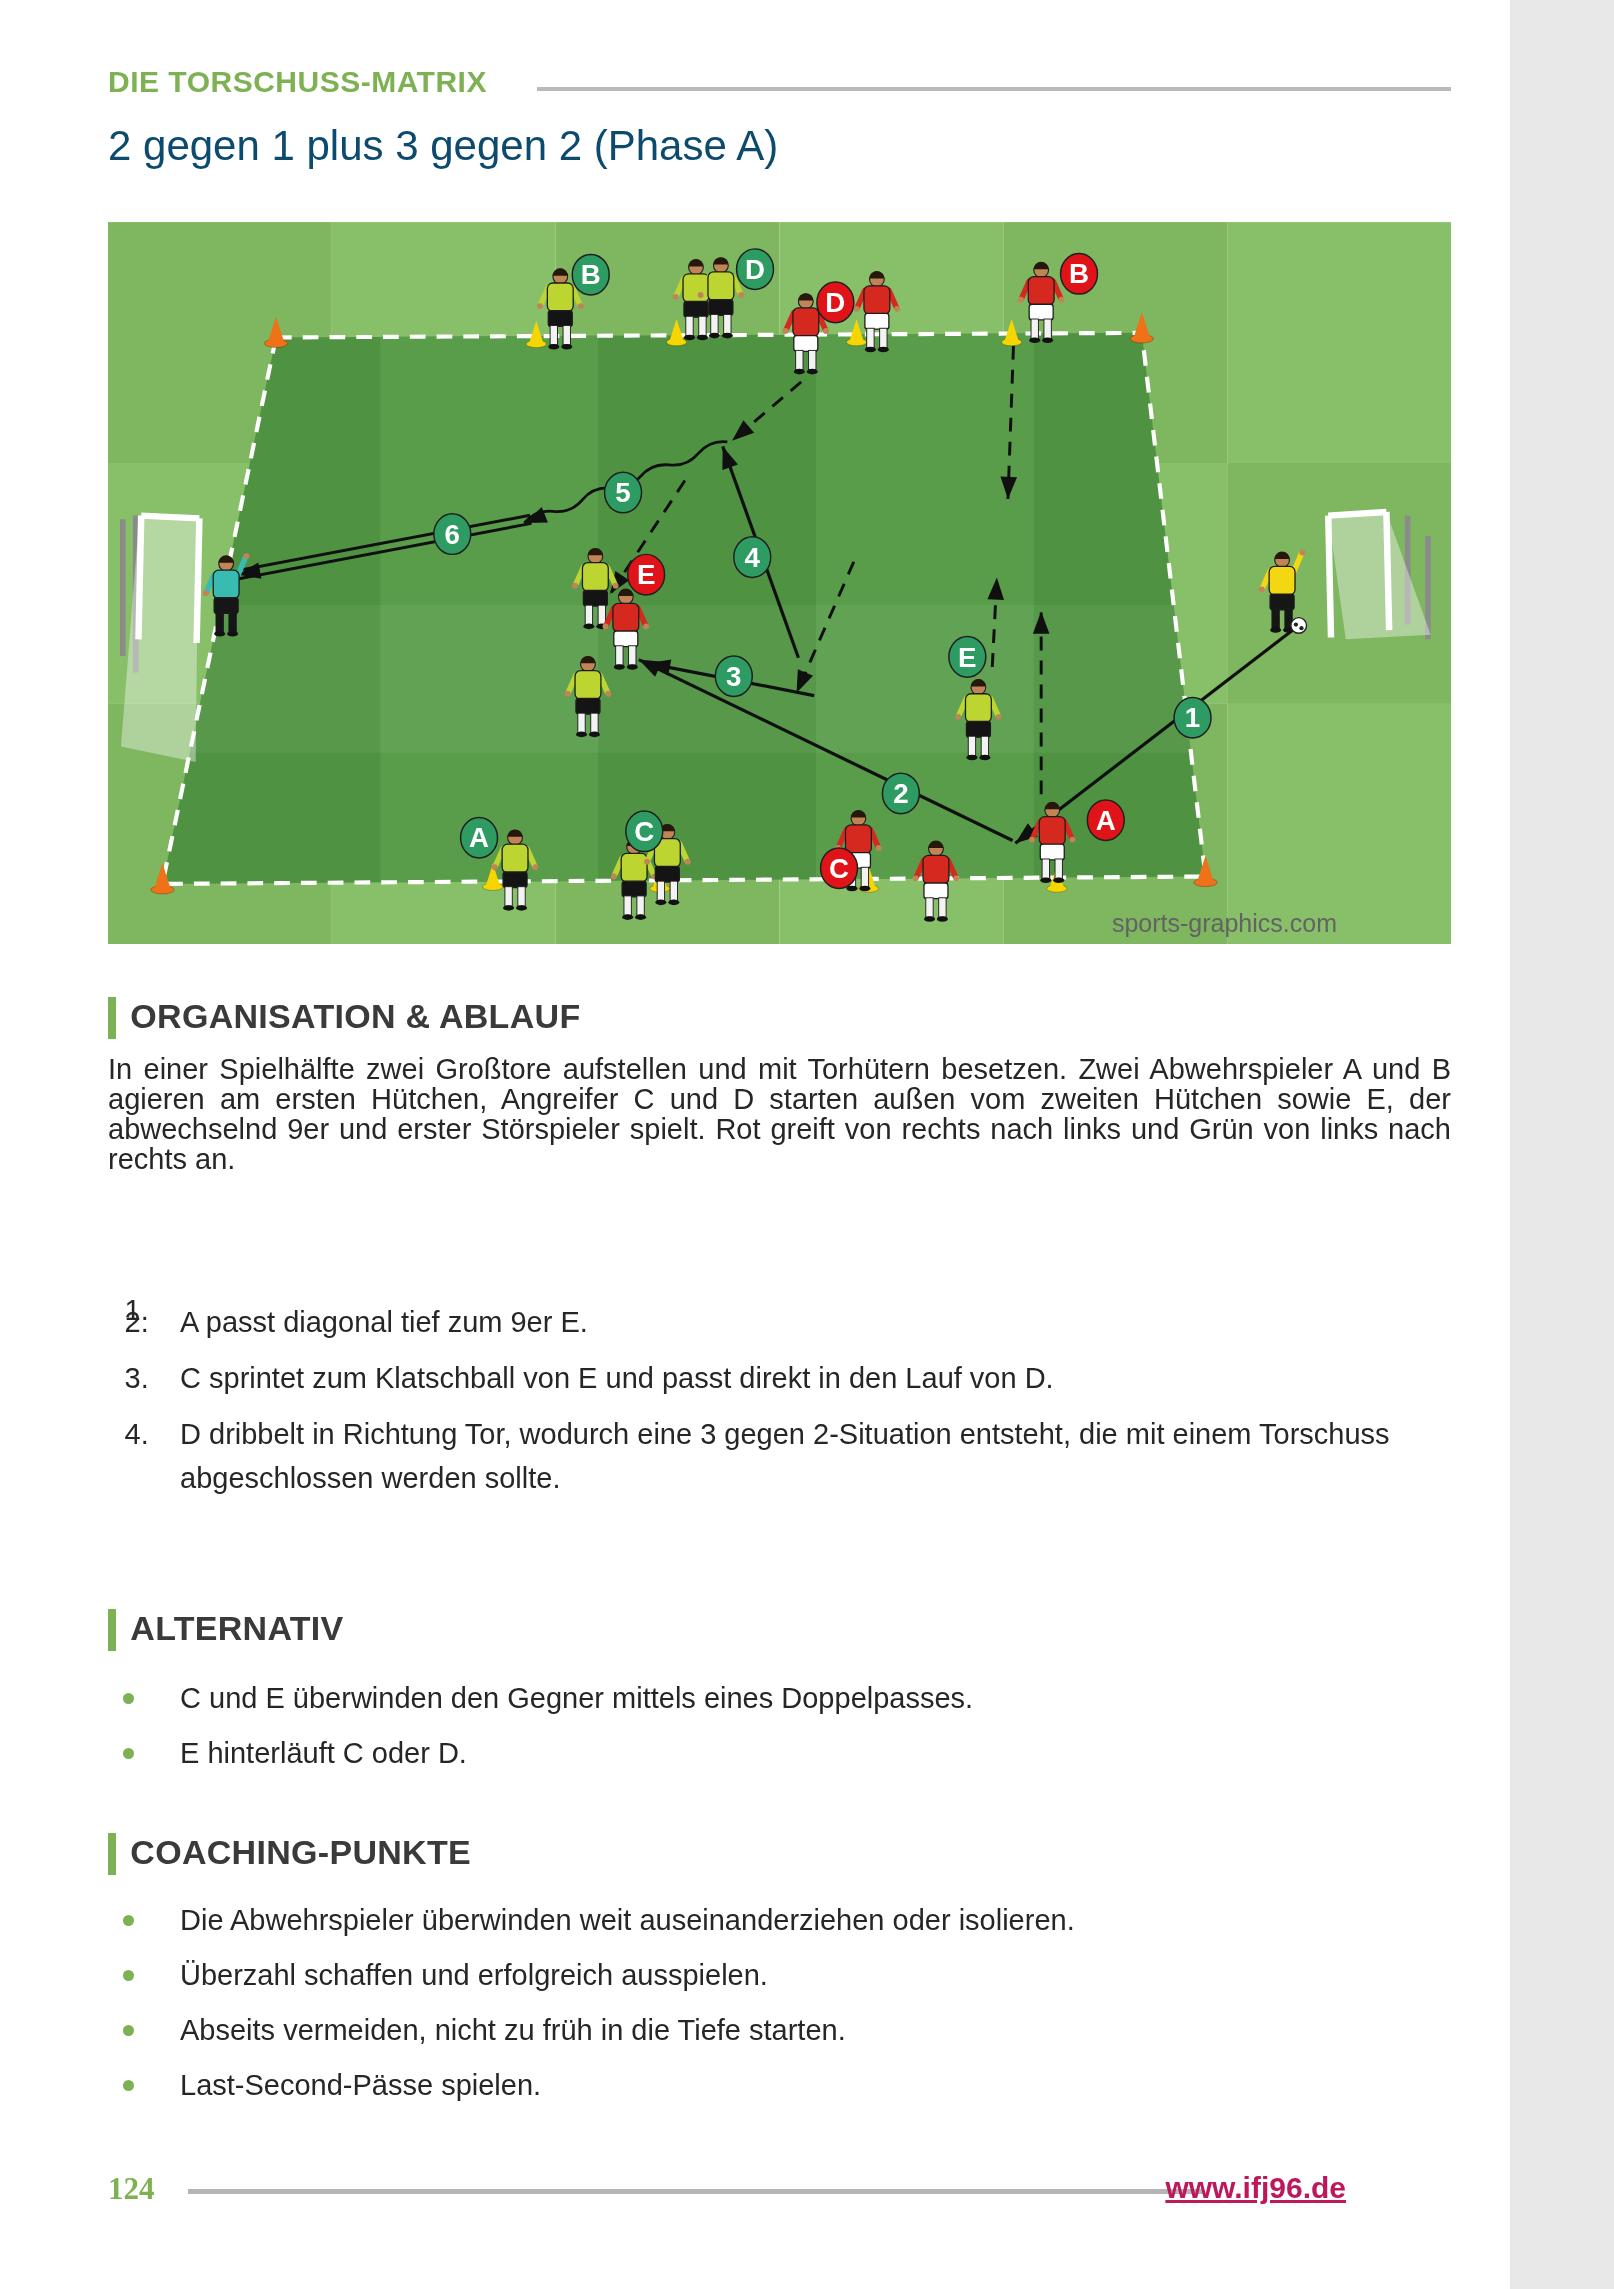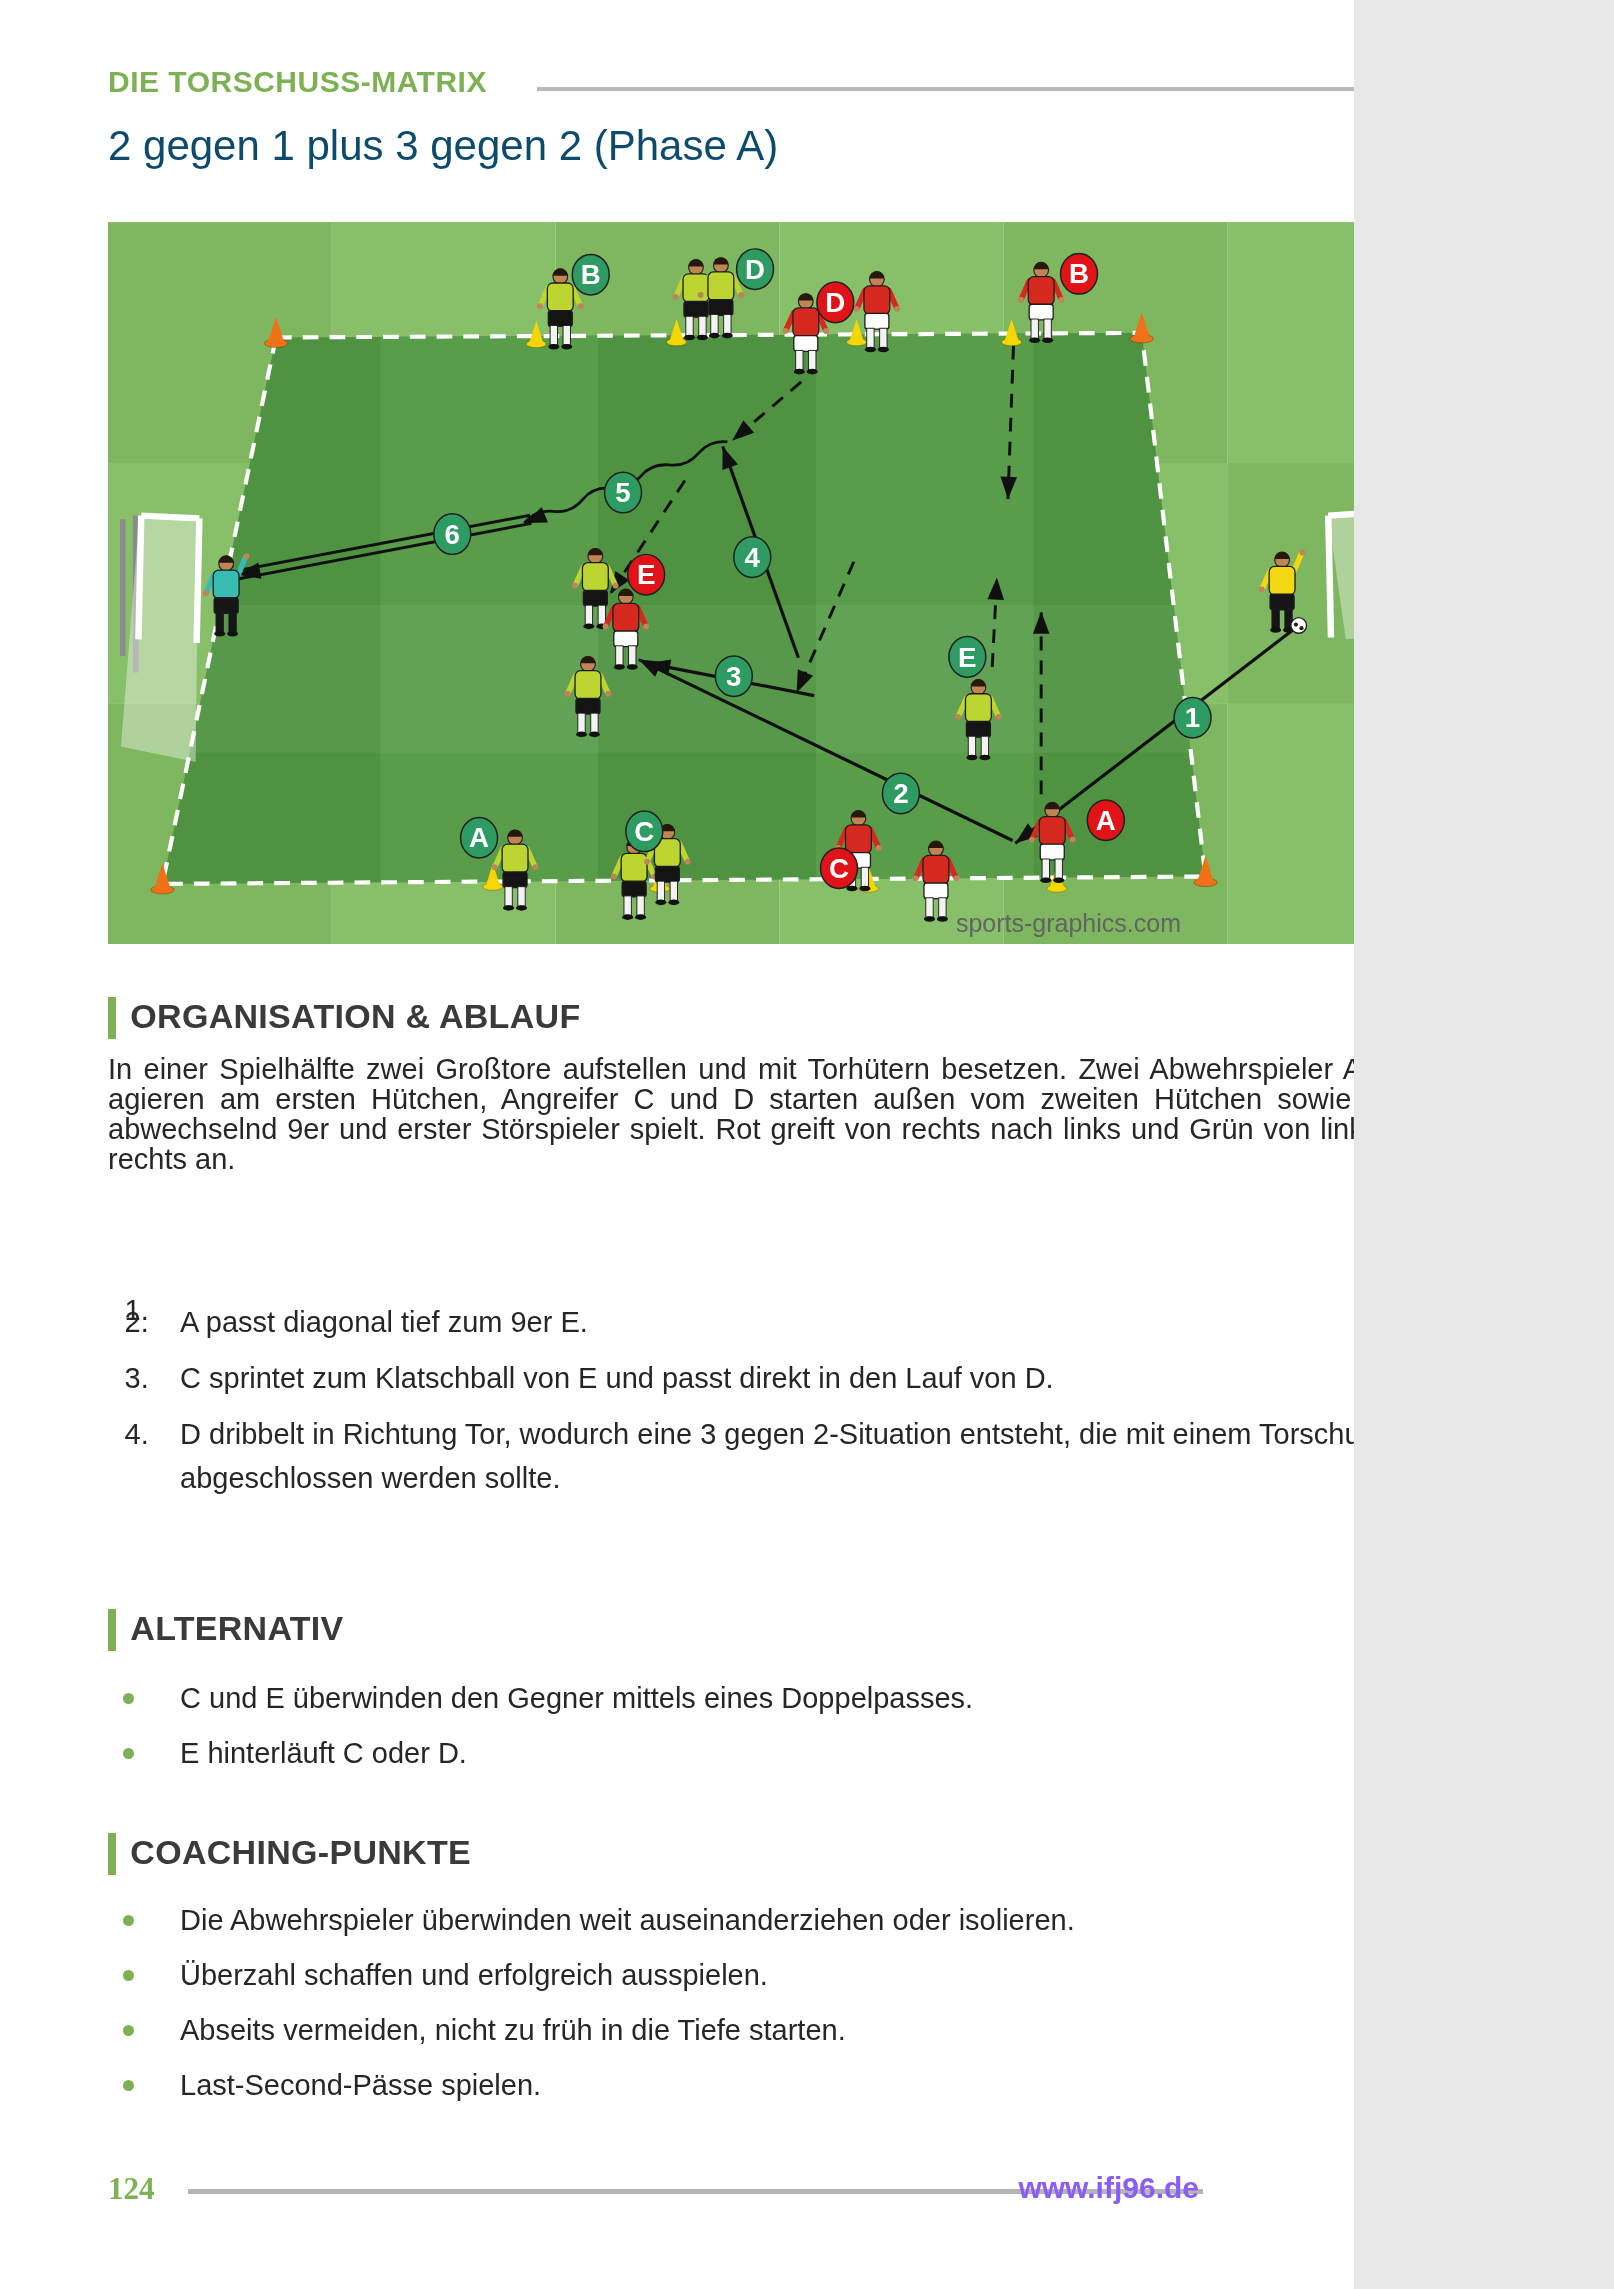--- a/index.html
+++ b/index.html
@@ -1,16 +1,16 @@
 <!DOCTYPE html>
 <html style="font-size:14.8px"><head>
 <meta charset="utf-8">
 <style>
   html,body{margin:0;padding:0;background:#e8e8e8;}
-  .page{position:relative;width:1354px;height:2290px;background:#ffffff;
+  .page{position:relative;width:1510px;height:2290px;background:#ffffff;
         font-family:"Liberation Sans","DejaVu Sans",sans-serif;overflow:hidden;}
   .category{position:absolute;left:108px;top:65px;font-size:30px;font-weight:700;
             color:#7db153;letter-spacing:0.5px;}
   .category-line{position:absolute;left:537px;top:87px;width:914px;height:3.7px;background:#b9b9b9;}
   .title{position:absolute;left:108px;top:122px;font-size:42px;font-weight:400;color:#0c4a6e;}
   .figure{position:absolute;left:108px;top:222px;width:1343px;height:722px;}
   .figure svg{display:block;}
   .watermark{position:absolute;right:173px;top:909px;font-size:25px;color:#636363;}
   .section-head{position:absolute;left:108px;display:flex;align-items:flex-start;}
   .green-bar{width:8.3px;height:42px;background:#7db153;margin-right:14px;}
@@ -21,21 +21,21 @@
   .step{position:relative;padding-left:72px;font-size:29px;line-height:44px;color:#262626;
         margin-bottom:12px;}
   .step .num{position:absolute;left:16.6px;top:0;}
   .bullets{position:absolute;left:108px;width:1329px;}
   .bullet{position:relative;padding-left:72px;font-size:29px;line-height:44px;color:#262626;
           margin-bottom:11px;}
   .bullet .dot{position:absolute;left:14.8px;top:16.6px;width:11px;height:11px;border-radius:50%;
                background:#7db153;}
   .footer-page{position:absolute;left:108px;top:2171px;font-size:31px;font-weight:600;color:#7db153;font-family:Liberation Serif, serif;}
   .footer-line{position:absolute;left:188px;top:2189px;width:1015px;height:4.6px;background:#b5b5b5;}
-  .footer-site{position:absolute;right:155px;top:2171px;font-size:30px;font-weight:700;color:#8b5cf6;}
+  .footer-site{position:absolute;right:164px;top:2171px;font-size:30px;font-weight:700;color:#be185d;text-decoration:underline;}
 </style>
 </head>
 <body>
 
 <div class="page">
 
   <div class="category">DIE TORSCHUSS-MATRIX</div>
   <div class="category-line"></div>
   <div class="title">2 gegen 1 plus 3 gegen 2 (Phase A)</div>
 

